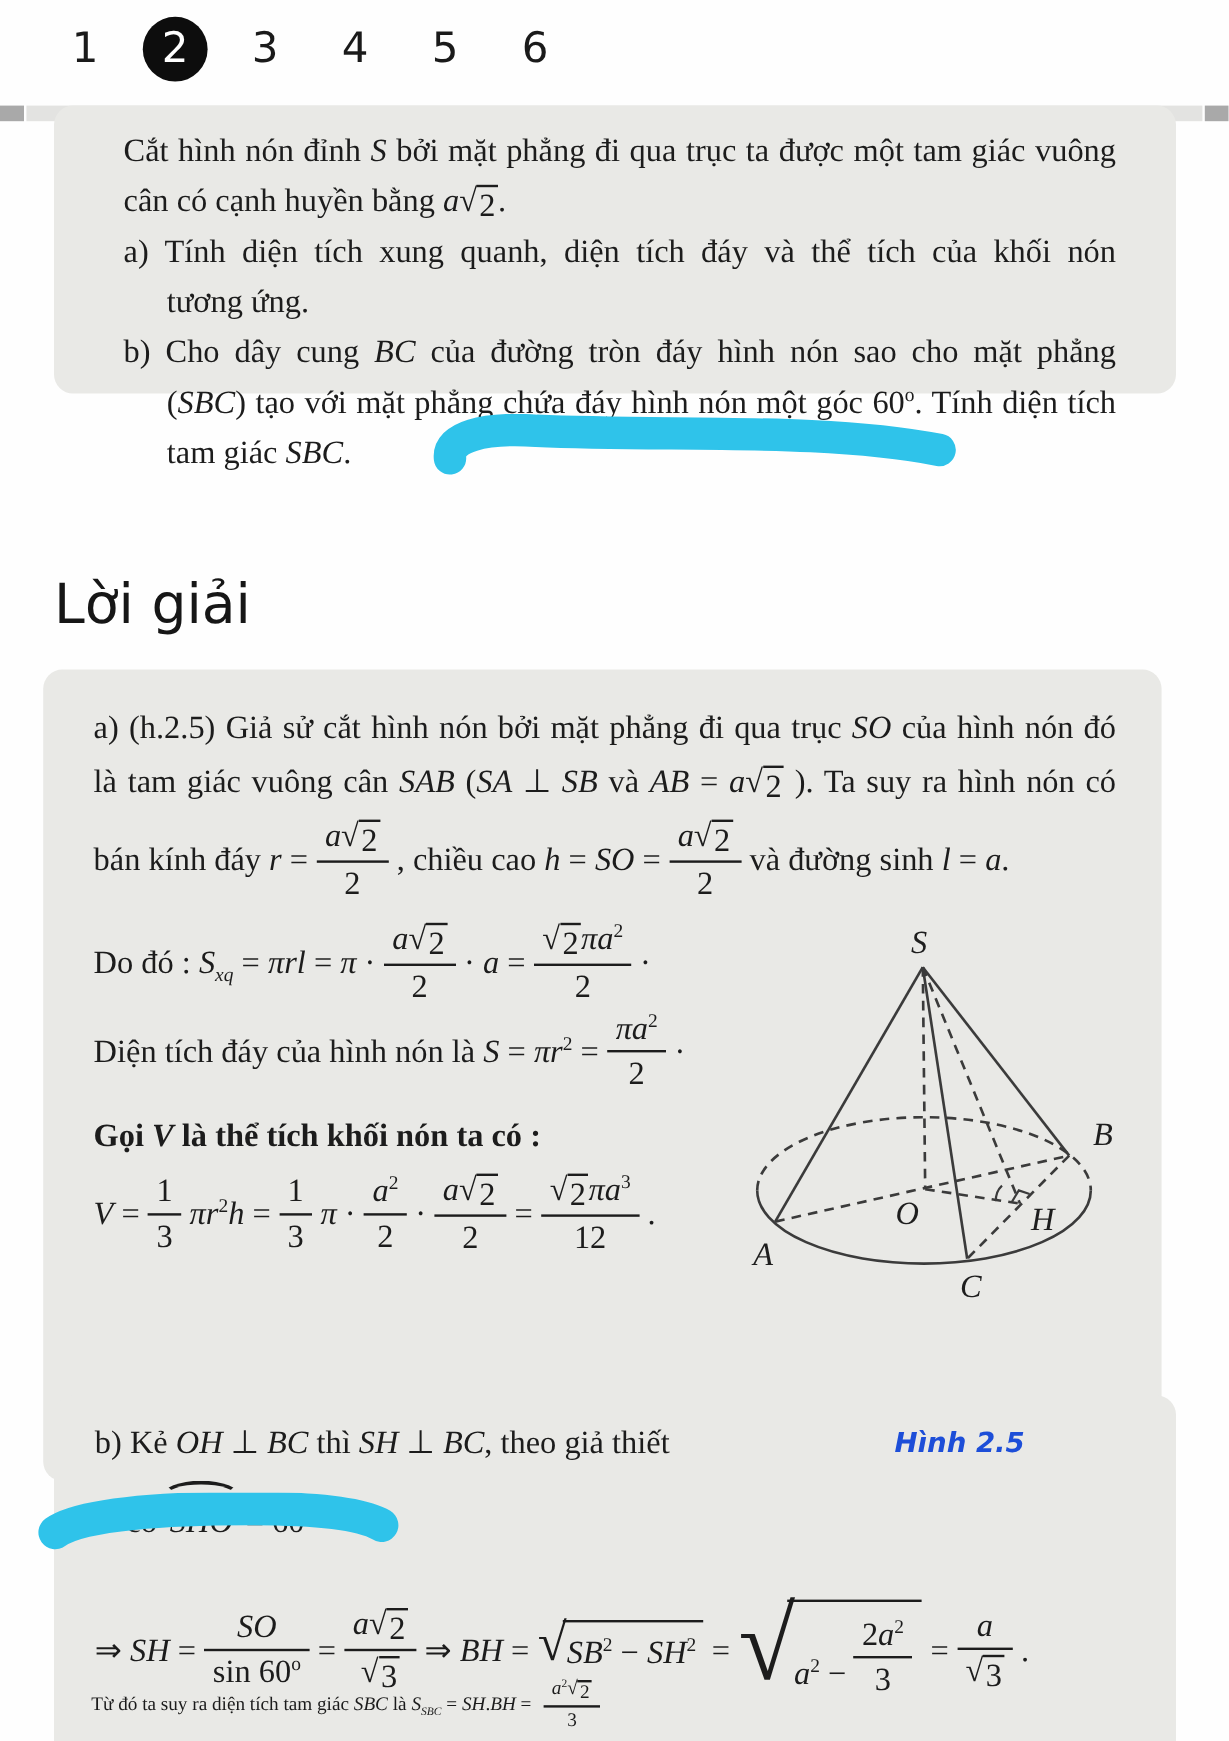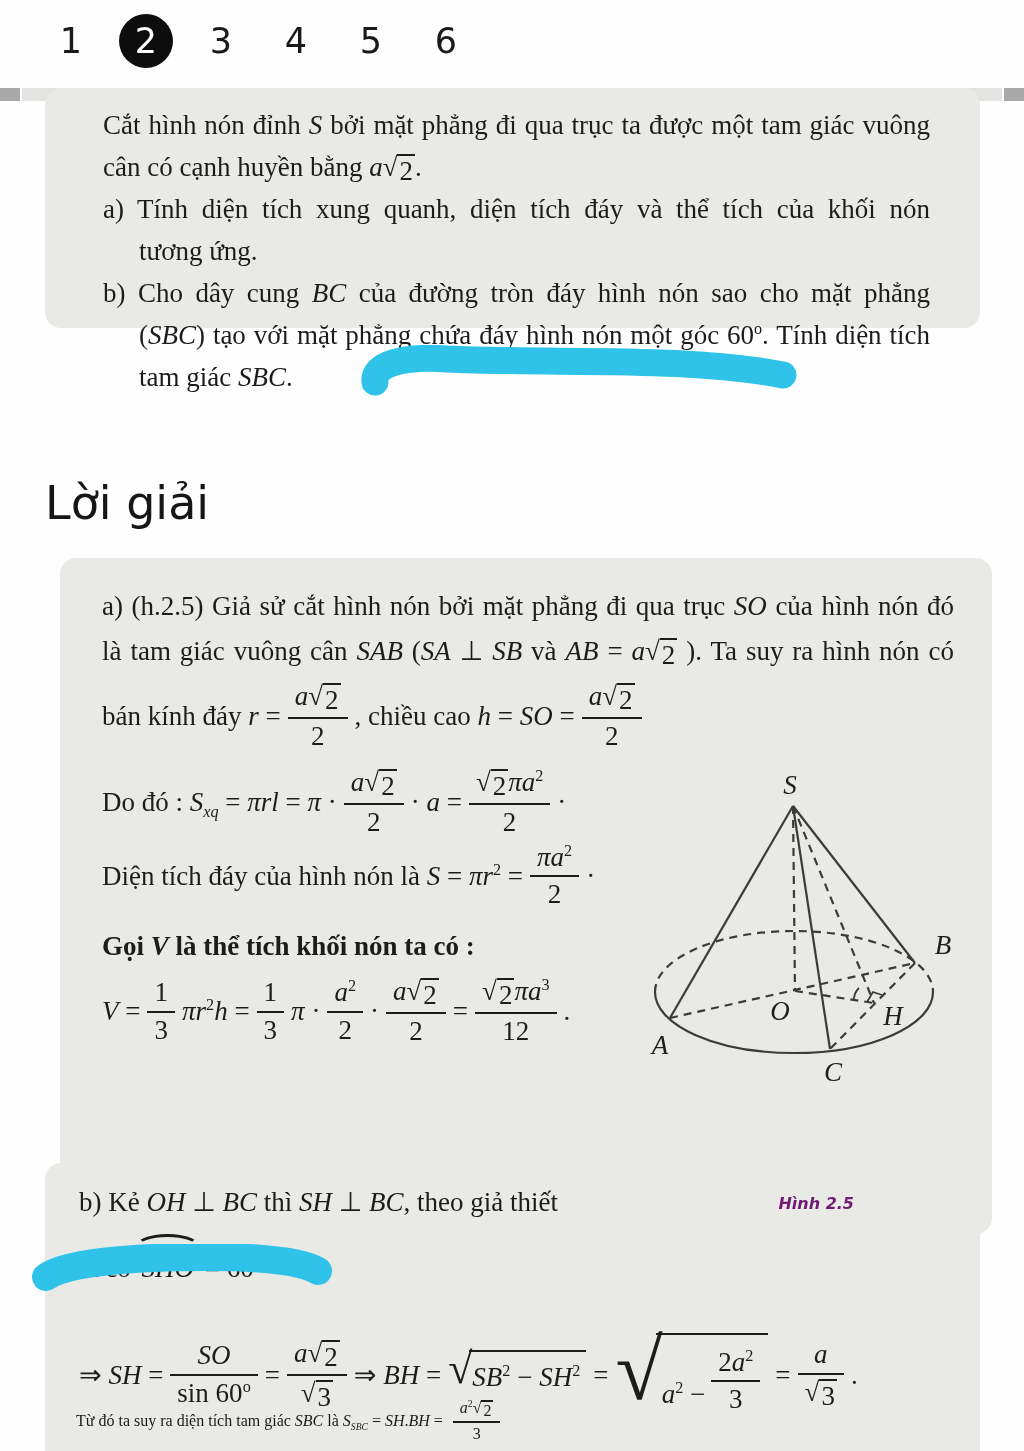--- a/index.html
+++ b/index.html
@@ -14,21 +14,21 @@
 
   
   .top-strip{position:absolute;left:22px;right:22px;top:88px;height:13px;background:#e3e3e1;}
   .edge{position:absolute;top:88px;width:20px;height:13px;background:#a9a9a9;}
   .edge.l{left:0;} .edge.r{right:0;}
 
   
   .card{position:absolute;background:#e9e9e6;border-radius:16px;font-size:27px;color:#1c1c1c;}
   #card-problem{left:45px;top:88px;width:935px;height:240px;padding:16px 50px 0 58px;
                 box-sizing:border-box;line-height:42px;}
-  #card-sol-a{left:60px;top:558px;width:932px;height:676px;padding:26px 38px 0 42px;
+  #card-sol-a{left:36px;top:558px;width:932px;height:676px;padding:26px 38px 0 42px;
               box-sizing:border-box;line-height:45px;}
   #card-sol-b{left:45px;top:1163px;width:935px;height:330px;padding:16px 40px 0 34px;
               box-sizing:border-box;line-height:45px;}
 
   .j{text-align:justify;text-align-last:justify;}
   .ind{padding-left:36px;}
 
   
   #solution-heading{position:absolute;left:45px;top:476px;font-family:"DejaVu Sans",sans-serif;
                     font-size:46px;color:#161616;}
@@ -58,21 +58,21 @@
             align-items:flex-end;gap:6px;min-height:84px;box-sizing:border-box;}
 
   .hat{position:relative;display:inline-block;padding:0 4px;}
   .hat::before{content:"";position:absolute;left:-2px;right:-2px;top:-12px;height:10px;
                border-top:3px solid #1c1c1c;border-left:3px solid transparent;
                border-right:3px solid transparent;border-radius:50% 50% 0 0/100% 100% 0 0;}
 
   
   #row-b1{display:flex;justify-content:space-between;align-items:center;}
   #fig-caption{font-family:"DejaVu Sans",sans-serif;font-style:italic;font-weight:700;
-               font-size:16px;margin-right:86px;margin-top:2px;color:#701a75;}
+               font-size:23px;margin-right:86px;margin-top:2px;color:#1d4ed8;}
   #row-b2{margin-top:6px;padding-top:14px;}
   #row-b3{margin-top:42px;}
   #row-b4{position:absolute;left:76px;top:1398px;display:flex;align-items:center;gap:10px;}
 
   
   #cone-figure{position:absolute;left:570px;top:196px;}
   #cone-figure .ln{stroke:#3b3b3b;stroke-width:2.2;fill:none;}
   #cone-figure .dash{stroke-dasharray:8 6;}
   #cone-figure text{font-family:"Liberation Serif",serif;font-style:italic;font-size:27px;fill:#1e1e1e;}
 
@@ -131,20 +131,21 @@
           <span class="de">2</span>
         </span> 
         <span class="t">, chiều cao <i>h</i> = <i>SO</i> =</span> 
         <span class="fr">
           <span class="nu"><i>a</i><span class="sr">
               <span class="g">√</span>
               <span class="o">2</span>
             </span></span>
           <span class="de">2</span>
         </span> 
+        <span class="t">và đường sinh <i>l</i> = <i>a</i>.</span>
       </div>
     <div class="mrow" style="margin-top:12px;max-width:545px;">
         <span class="t">Do đó : <i>S</i><sub><i>xq</i></sub> = <i>πrl</i> = <i>π</i> ·</span> 
         <span class="fr">
           <span class="nu"><i>a</i><span class="sr">
               <span class="g">√</span>
               <span class="o">2</span>
             </span></span>
           <span class="de">2</span>
         </span> 

